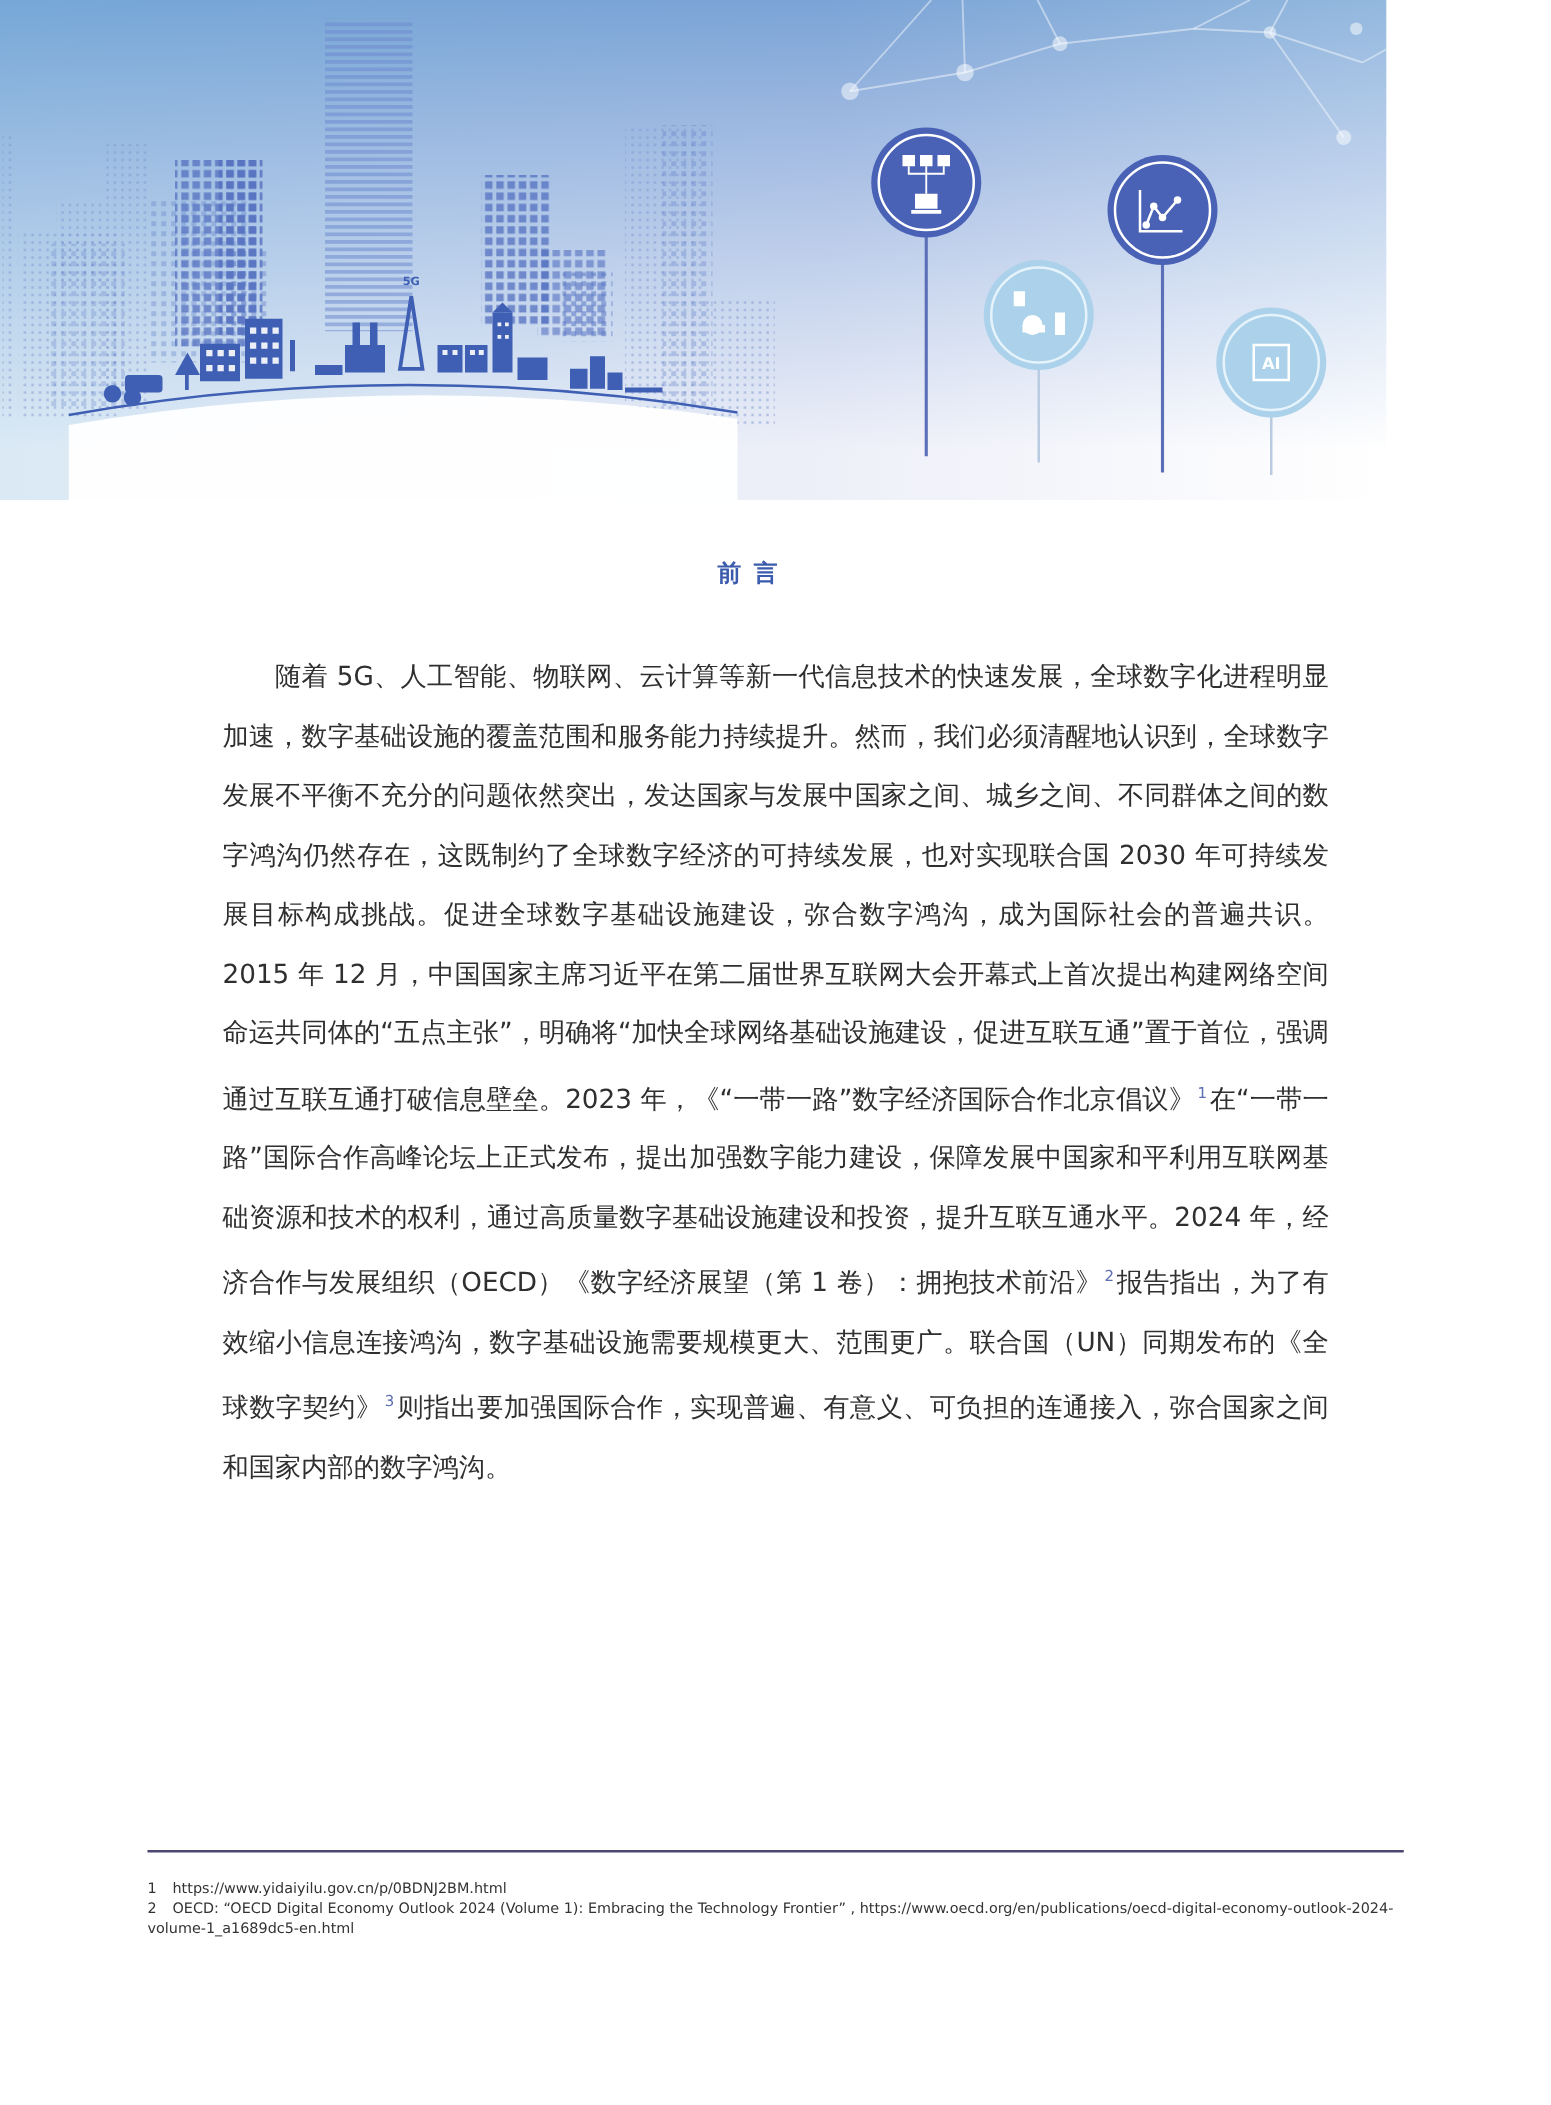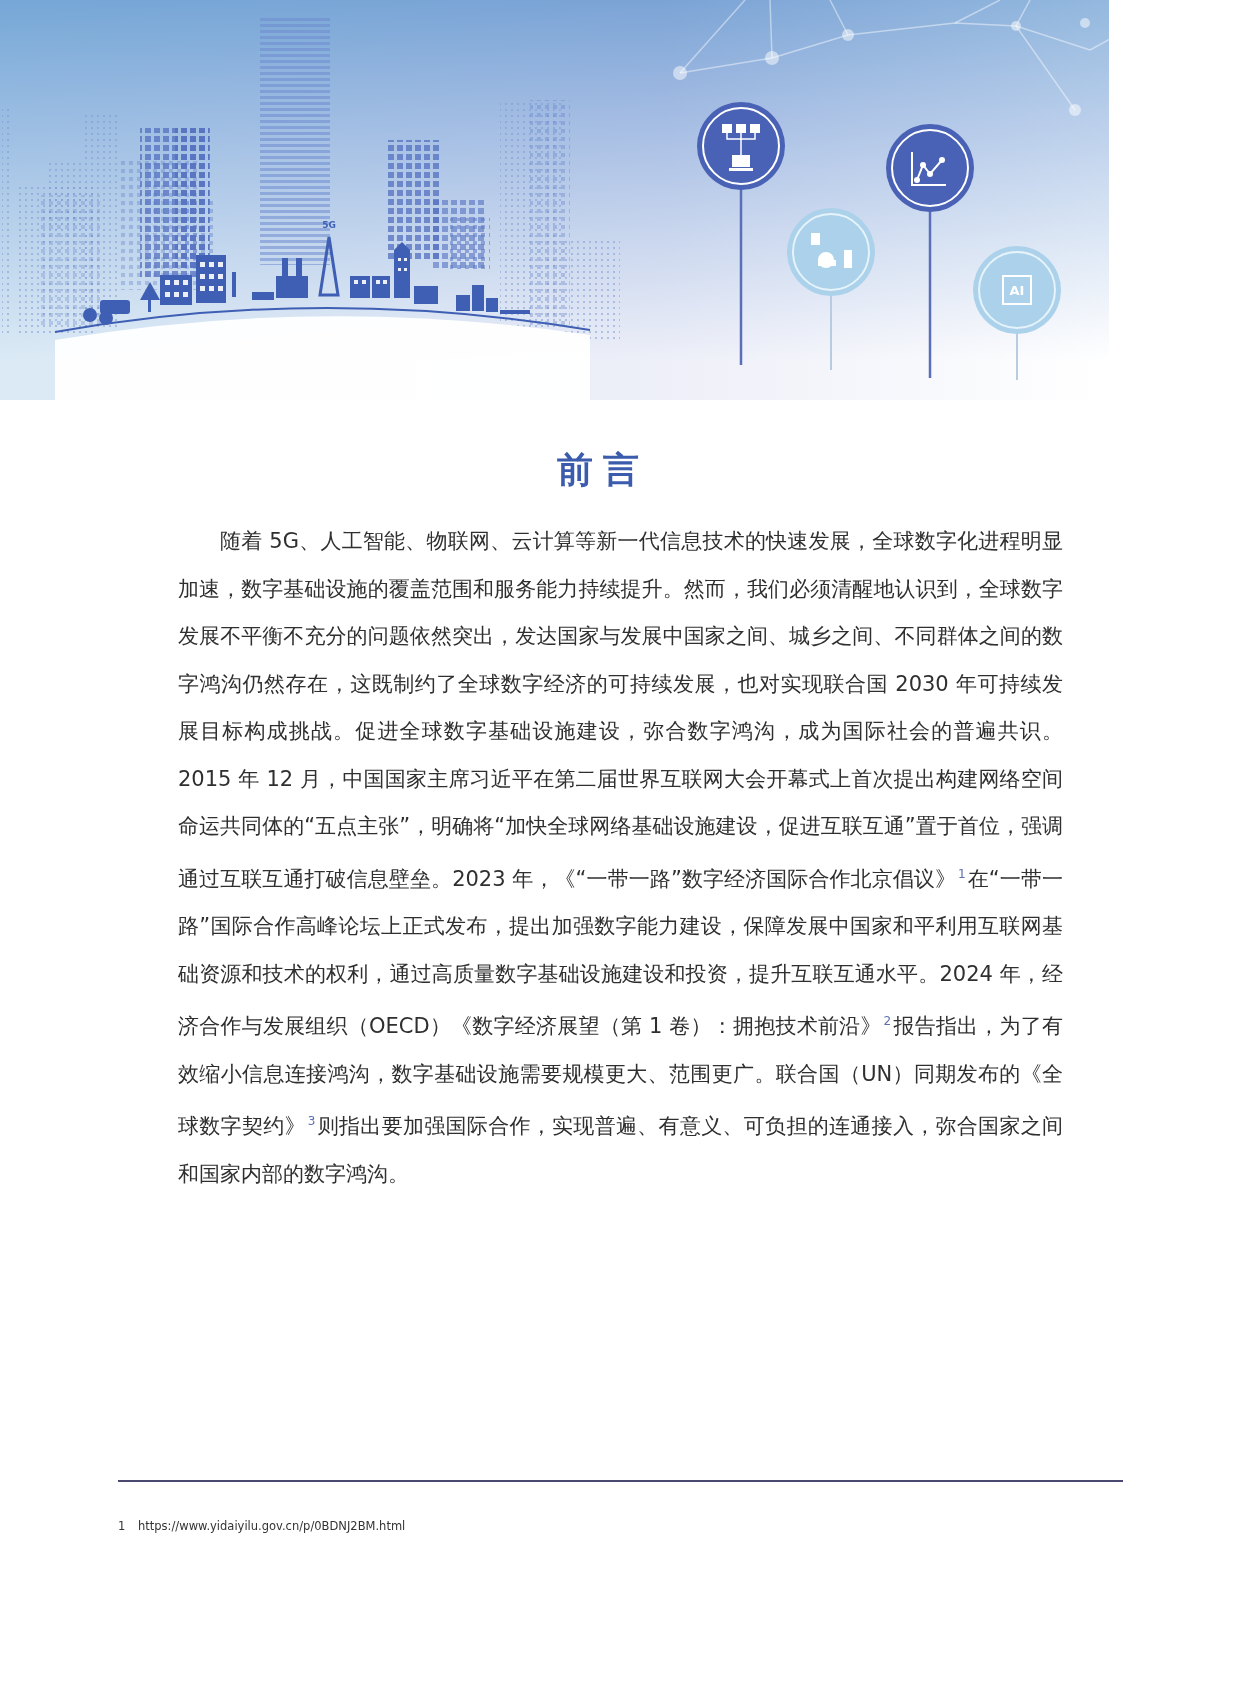--- a/index.html
+++ b/index.html
@@ -15,36 +15,36 @@
     overflow: hidden;
   }
   .banner::after {
     content: ""; position: absolute; inset: 0;
     background: linear-gradient(90deg, rgba(110,170,215,0.25) 0%, rgba(140,150,210,0.15) 60%, rgba(255,255,255,0.2) 100%);
   }
   .banner svg { position: absolute; left: 0; top: 0; z-index: 1; }
 
   .title {
     position: absolute; top: 446px; left: 0; width: 1206px; text-align: center;
-    font-size: 36px; font-weight: bold; color: #3b5bad; letter-spacing: 10px;
+    font-size: 19px; font-weight: bold; color: #3b5bad; letter-spacing: 10px;
   }
   .body-text {
     position: absolute; left: 178px; width: 885px; top: 518px;
     font-size: 21px; line-height: 47.5px; color: #2f2f2f;
   }
   .para { text-indent: 2em; margin: 0; text-align: justify; }
   .para + .para { margin-top: 47px; }
   .fn-ref { font-size: 12px; vertical-align: super; color: #5c6fb0; margin: 0 2px; }
 
   .fn-rule {
     position: absolute; left: 118px; top: 1480px; width: 1005px; height: 1.5px; background: #4a4870;
   }
   .footnotes {
     position: absolute; left: 118px; top: 1502px; width: 1005px;
-    font-size: 11.5px; line-height: 16px; color: #333; margin-top: 16px;
+    font-size: 11.5px; line-height: 16px; color: #333;
   }
   .fn-item { margin: 0; }
   .fn-num { display: inline-block; width: 20px; }
 </style>
 </head>
 <body>
 
 <div class="banner">
   <svg width="1241" height="400" viewBox="0 0 1241 400">
     <defs>
@@ -200,13 +200,14 @@
 <h1 class="title" style="margin:0;">前言</h1>
 
 <div class="body-text">
   <p class="para"><span>随着 5G、人工智能、物联网、云计算等新一代信息技术的快速发展，全球数字化进程明显加速，数字基础设施的覆盖范围和服务能力持续提升。然而，我们必须清醒地认识到，全球数字发展不平衡不充分的问题依然突出，发达国家与发展中国家之间、城乡之间、不同群体之间的数字鸿沟仍然存在，这既制约了全球数字经济的可持续发展，也对实现联合国 2030 年可持续发展目标构成挑战。促进全球数字基础设施建设，弥合数字鸿沟，成为国际社会的普遍共识。2015 年 12 月，中国国家主席习近平在第二届世界互联网大会开幕式上首次提出构建网络空间命运共同体的“五点主张”，明确将“加快全球网络基础设施建设，促进互联互通”置于首位，强调通过互联互通打破信息壁垒。2023 年，《“一带一路”数字经济国际合作北京倡议》</span><sup class="fn-ref">1</sup><span>在“一带一路”国际合作高峰论坛上正式发布，提出加强数字能力建设，保障发展中国家和平利用互联网基础资源和技术的权利，通过高质量数字基础设施建设和投资，提升互联互通水平。2024 年，经济合作与发展组织（OECD）《数字经济展望（第 1 卷）：拥抱技术前沿》</span><sup class="fn-ref">2</sup><span>报告指出，为了有效缩小信息连接鸿沟，数字基础设施需要规模更大、范围更广。联合国（UN）同期发布的《全球数字契约》</span><sup class="fn-ref">3</sup><span>则指出要加强国际合作，实现普遍、有意义、可负担的连通接入，弥合国家之间和国家内部的数字鸿沟。</span></p>
 </div>
 
 <div class="fn-rule"></div>
 
 <div class="footnotes">
   <p class="fn-item"><span class="fn-num">1</span><span>https://www.yidaiyilu.gov.cn/p/0BDNJ2BM.html</span></p>
+  <p class="fn-item"><span class="fn-num">2</span><span>OECD: “OECD Digital Economy Outlook 2024 (Volume 1): Embracing the Technology Frontier” , https://www.oecd.org/en/publications/oecd-digital-economy-outlook-2024-volume-1_a1689dc5-en.html</span></p>
 </div>
 
 </body></html>

